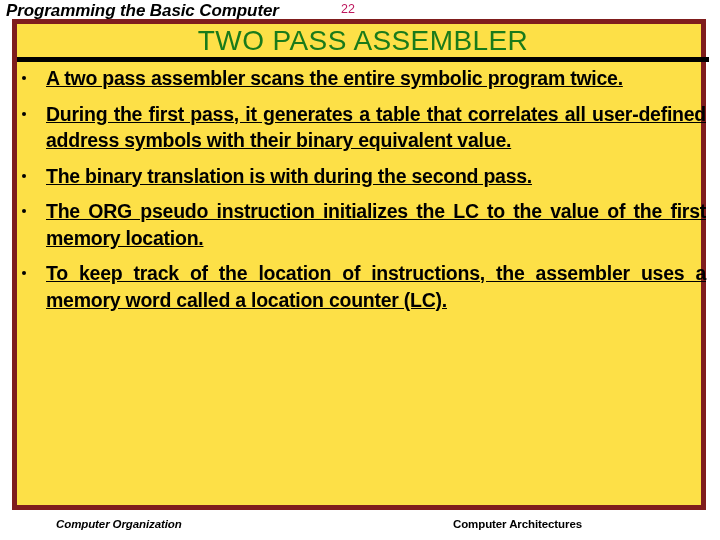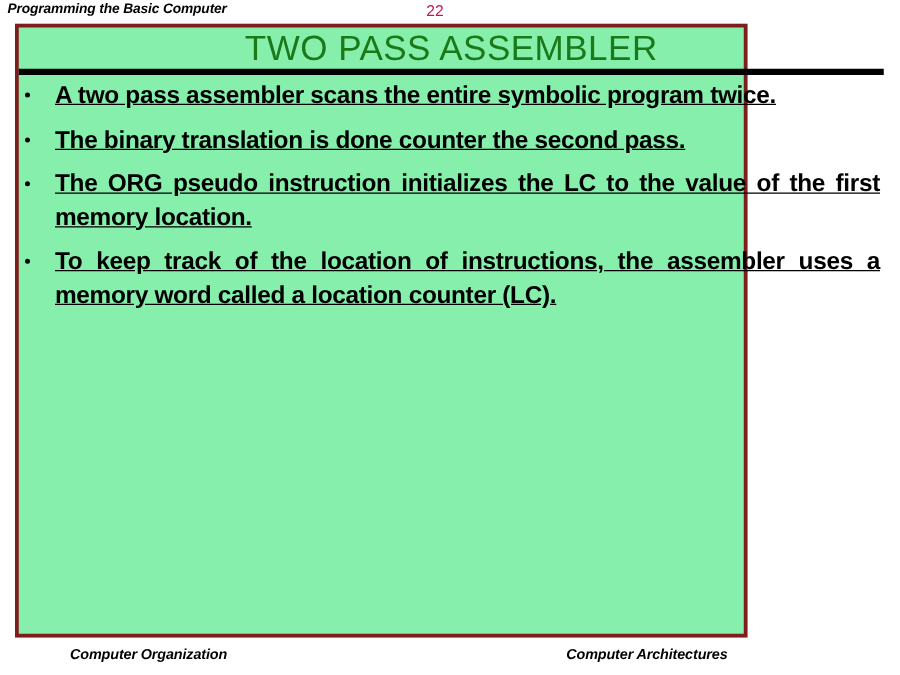--- a/index.html
+++ b/index.html
@@ -27,46 +27,46 @@
   .header {
     position: absolute;
     left: 0; top: 0;
     width: 720px;
     height: 19px;
   }
   .header-title {
     position: absolute;
     left: 6px;
     top: 1px;
-    font-size: 11px;
+    font-size: 17px;
     font-weight: bold;
     font-style: italic;
     letter-spacing: -0.1px;
     white-space: nowrap;
   }
   .header-pagenum {
     position: absolute;
     left: 341px;
     top: 2px;
     font-size: 12.5px;
     font-weight: normal;
     font-style: normal;
     color: #be185d;
   }
 
   
   .box {
     position: absolute;
     left: 12px;
     top: 19px;
-    width: 586px;
+    width: 694px;
     height: 491px;
     box-sizing: border-box;
-    border: 3px solid #7f1d1d;
-    background: #86efac;
+    border: 5px solid #7f1d1d;
+    background: #fde047;
   }
 
   .title-area {
     position: absolute;
     left: 0;
     top: 0;
     width: 692px;
     height: 33px;
     display: flex;
     align-items: center;
@@ -141,21 +141,20 @@
     font-style: italic;
     letter-spacing: -0.1px;
     white-space: nowrap;
   }
   .footer-right {
     position: absolute;
     right: 8px;
     top: 0;
     font-size: 11.5px;
     font-weight: bold;
-    font-style: italic;
     letter-spacing: -0.1px;
     white-space: nowrap;
   }
 </style>
 </head>
 <body>
 
 <div class="slide">
 
   <div class="header">
@@ -171,24 +170,28 @@
 
     <div class="title-rule"></div>
 
     <div class="bullets">
 
       <div class="bullet">
         <span class="marker"></span>
         <span class="txt">A two pass assembler scans the entire symbolic program twice.</span>
       </div>
 
-
-      <div class="bullet">
-        <span class="marker"></span>
-        <span class="txt">The binary translation is done counter the second pass.</span>
+      <div class="bullet">
+        <span class="marker"></span>
+        <span class="txt">During the first pass, it generates a table that correlates all user-defined address symbols with their binary equivalent value.</span>
+      </div>
+
+      <div class="bullet">
+        <span class="marker"></span>
+        <span class="txt">The binary translation is with during the second pass.</span>
       </div>
 
       <div class="bullet">
         <span class="marker"></span>
         <span class="txt">The ORG pseudo instruction initializes the LC to the value of the first memory location.</span>
       </div>
 
       <div class="bullet">
         <span class="marker"></span>
         <span class="txt">To keep track of the location of instructions, the assembler uses a memory word called a location counter (LC).</span>

